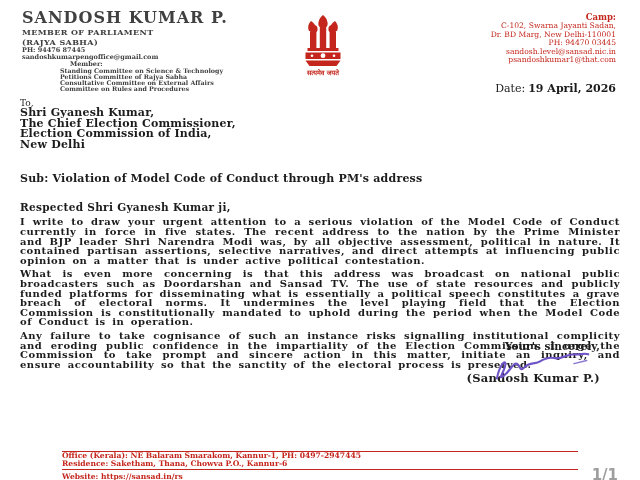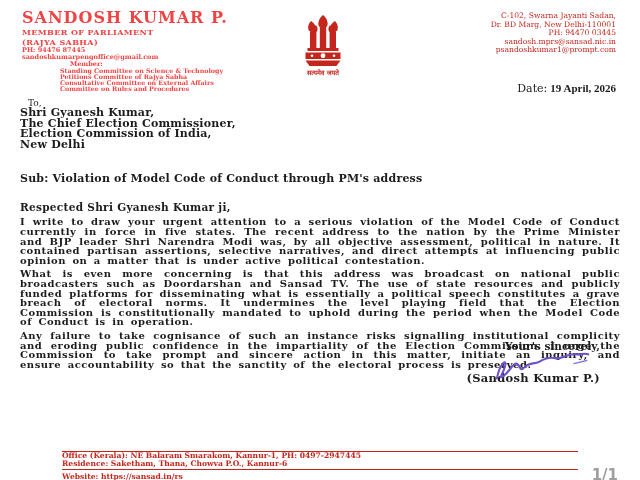--- a/index.html
+++ b/index.html
@@ -4,42 +4,42 @@
 <style>
   html,body{margin:0;padding:0;}
   body{
     width:640px;height:480px;overflow:hidden;background:#ffffff;
     font-family:"DejaVu Serif","Liberation Serif",serif;
     position:relative;
   }
   #page{position:absolute;inset:0;background:#fff;}
 
   
-  .lh-left{position:absolute;left:22px;top:10px;color:#ef4444;width:260px;}
+  .lh-left{position:absolute;left:22px;top:10px;color:#404040;width:260px;}
   .lh-name{font-size:16px;font-weight:800;letter-spacing:1px;line-height:15px;}
   .lh-title{font-size:8px;font-weight:800;letter-spacing:.4px;margin-top:2px;}
   .lh-house{font-size:8px;font-weight:800;letter-spacing:.4px;}
   .lh-phone,.lh-email{font-size:6.5px;font-weight:700;line-height:7px;}
   .lh-member-label{font-size:6.5px;font-weight:800;line-height:7px;padding-left:48px;}
   .committees{margin-left:38px;}
   .committees div{font-size:6.3px;font-weight:700;line-height:5.9px;}
 
   .lh-emblem{position:absolute;left:298px;top:13px;width:50px;height:68px;text-align:center;}
   .lh-emblem svg{display:block;}
 
   .lh-right{position:absolute;right:24px;top:12px;color:#c4261d;text-align:right;}
   .camp-label{font-size:8.5px;font-weight:800;}
   .lh-right .camp-line{font-size:7.6px;font-weight:400;line-height:8.6px;}
 
   
   .body-col{position:absolute;left:20px;top:82px;width:600px;color:#1c1c1c;}
   .date-line{text-align:right;font-size:11px;margin-bottom:4px;padding-right:4px;}
   .date-line .lbl{font-weight:500;margin-right:3px;}
-  .date-line .val{font-weight:800;font-family:Liberation Serif, serif;}
-  .to-label{font-size:9px;font-weight:500;line-height:9px;margin-left:8px;}
+  .date-line .val{font-weight:800;}
+  .to-label{font-size:9px;font-weight:500;line-height:9px;}
   .recipient{font-size:11px;font-weight:800;line-height:10.6px;letter-spacing:.2px;}
   .subject{font-size:11px;font-weight:800;margin-top:22px;letter-spacing:.2px;}
   .salutation{font-size:10.5px;font-weight:800;margin-top:16px;letter-spacing:.3px;}
   .para{
     font-size:10px;font-weight:700;line-height:9.6px;
     letter-spacing:.5px;word-spacing:2.5px;
     text-align:justify;margin:4px 0 0 0;
   }
 
   
@@ -105,25 +105,26 @@
         <circle cx="14" cy="42.7" r="1.3" fill="#ffffff"></circle>
         <circle cx="36" cy="42.7" r="1.3" fill="#ffffff"></circle>
 
         <path d="M7.5 47.5 L42.5 47.5 L38.5 53 L11.5 53 Z"></path>
       </g>
       <text x="25" y="62" text-anchor="middle" font-size="6.5" fill="#c4261d" font-weight="bold">सत्यमेव जयते</text>
     </svg>
   </div>
 
   <div class="lh-right">
+    <div class="camp-label">Camp:</div>
     <div class="camp-line">C-102, Swarna Jayanti Sadan,</div>
     <div class="camp-line">Dr. BD Marg, New Delhi-110001</div>
     <div class="camp-line">PH: 94470 03445</div>
-    <div class="camp-line">sandosh.mprs@sansad.nic.in</div>
-    <div class="camp-line">psandoshkumar1@prompt.com</div>
+    <div class="camp-line">sandosh.level@sansad.nic.in</div>
+    <div class="camp-line">psandoshkumar1@that.com</div>
   </div>
 
   <div class="body-col">
     <div class="date-line">
       <span class="lbl">Date:</span><span class="val">19 April, 2026</span>
     </div>
     <div class="to-label">To,</div>
     <div class="recipient">Shri Gyanesh Kumar,</div>
     <div class="recipient">The Chief Election Commissioner,</div>
     <div class="recipient">Election Commission of India,</div>

